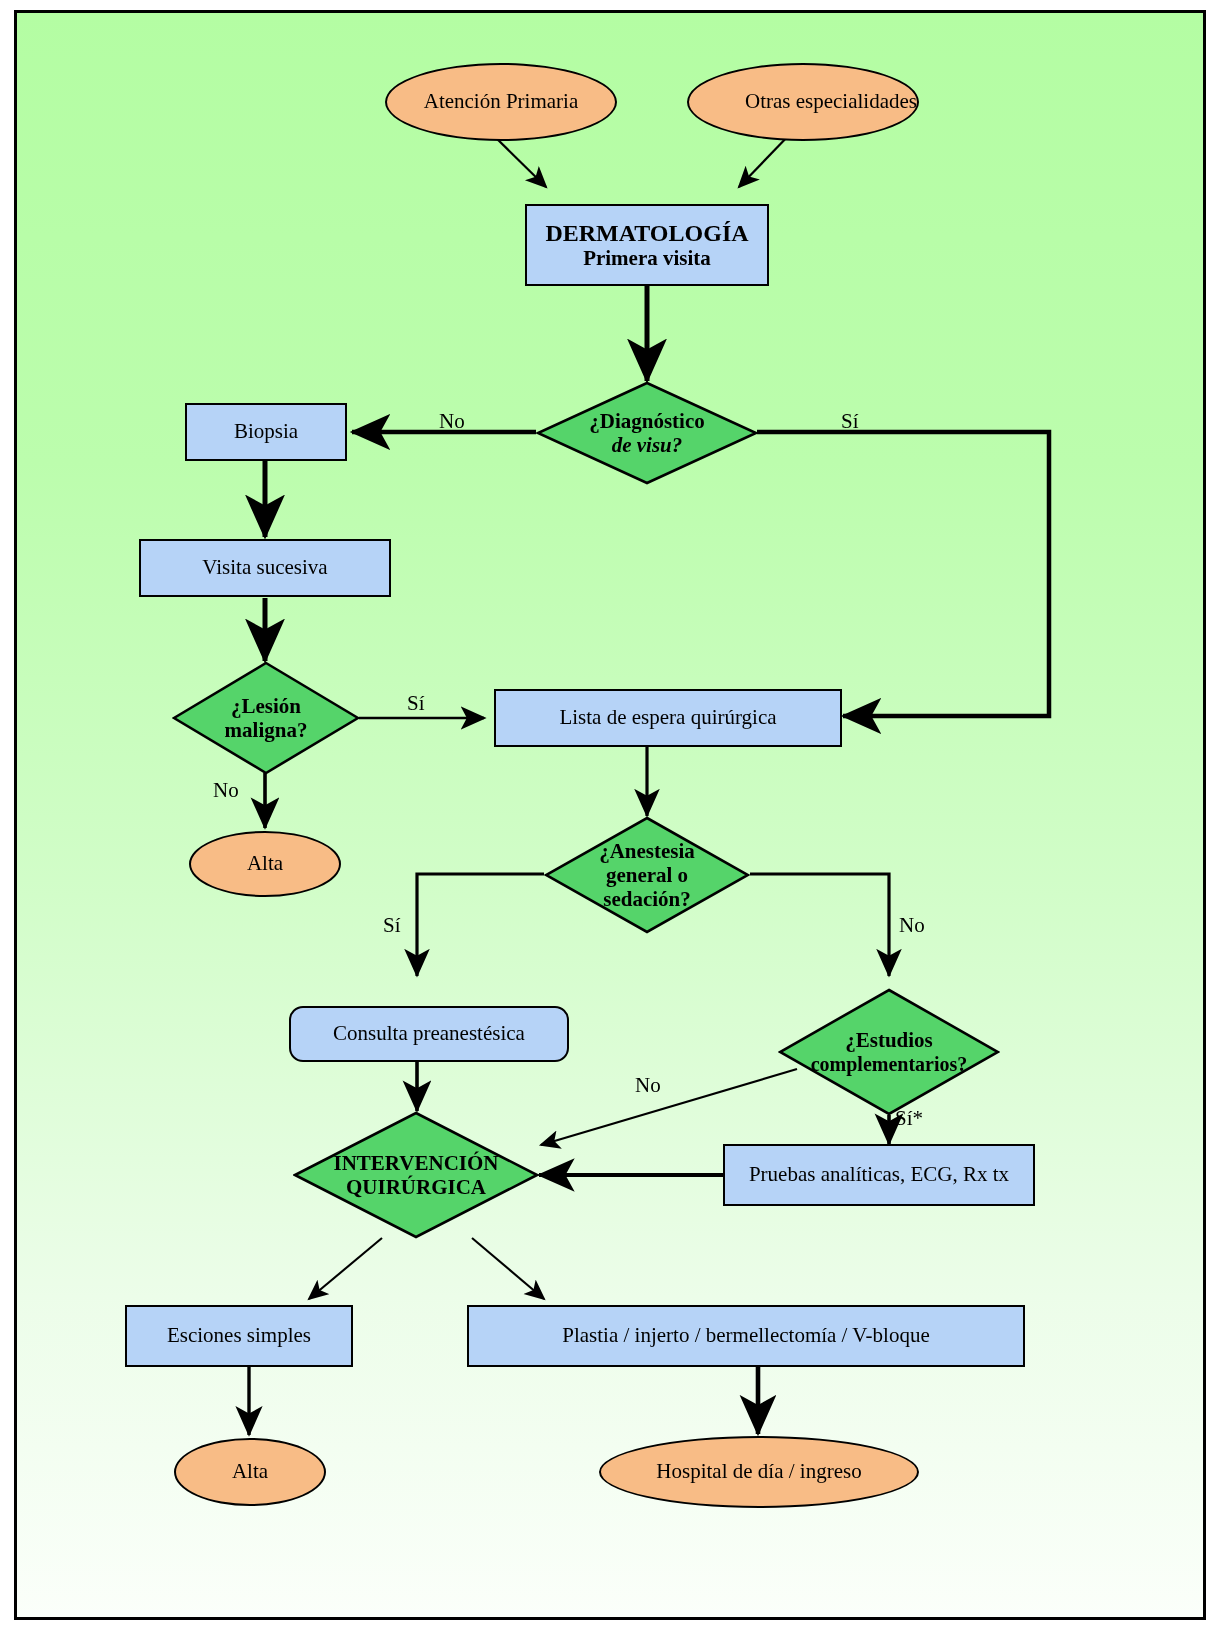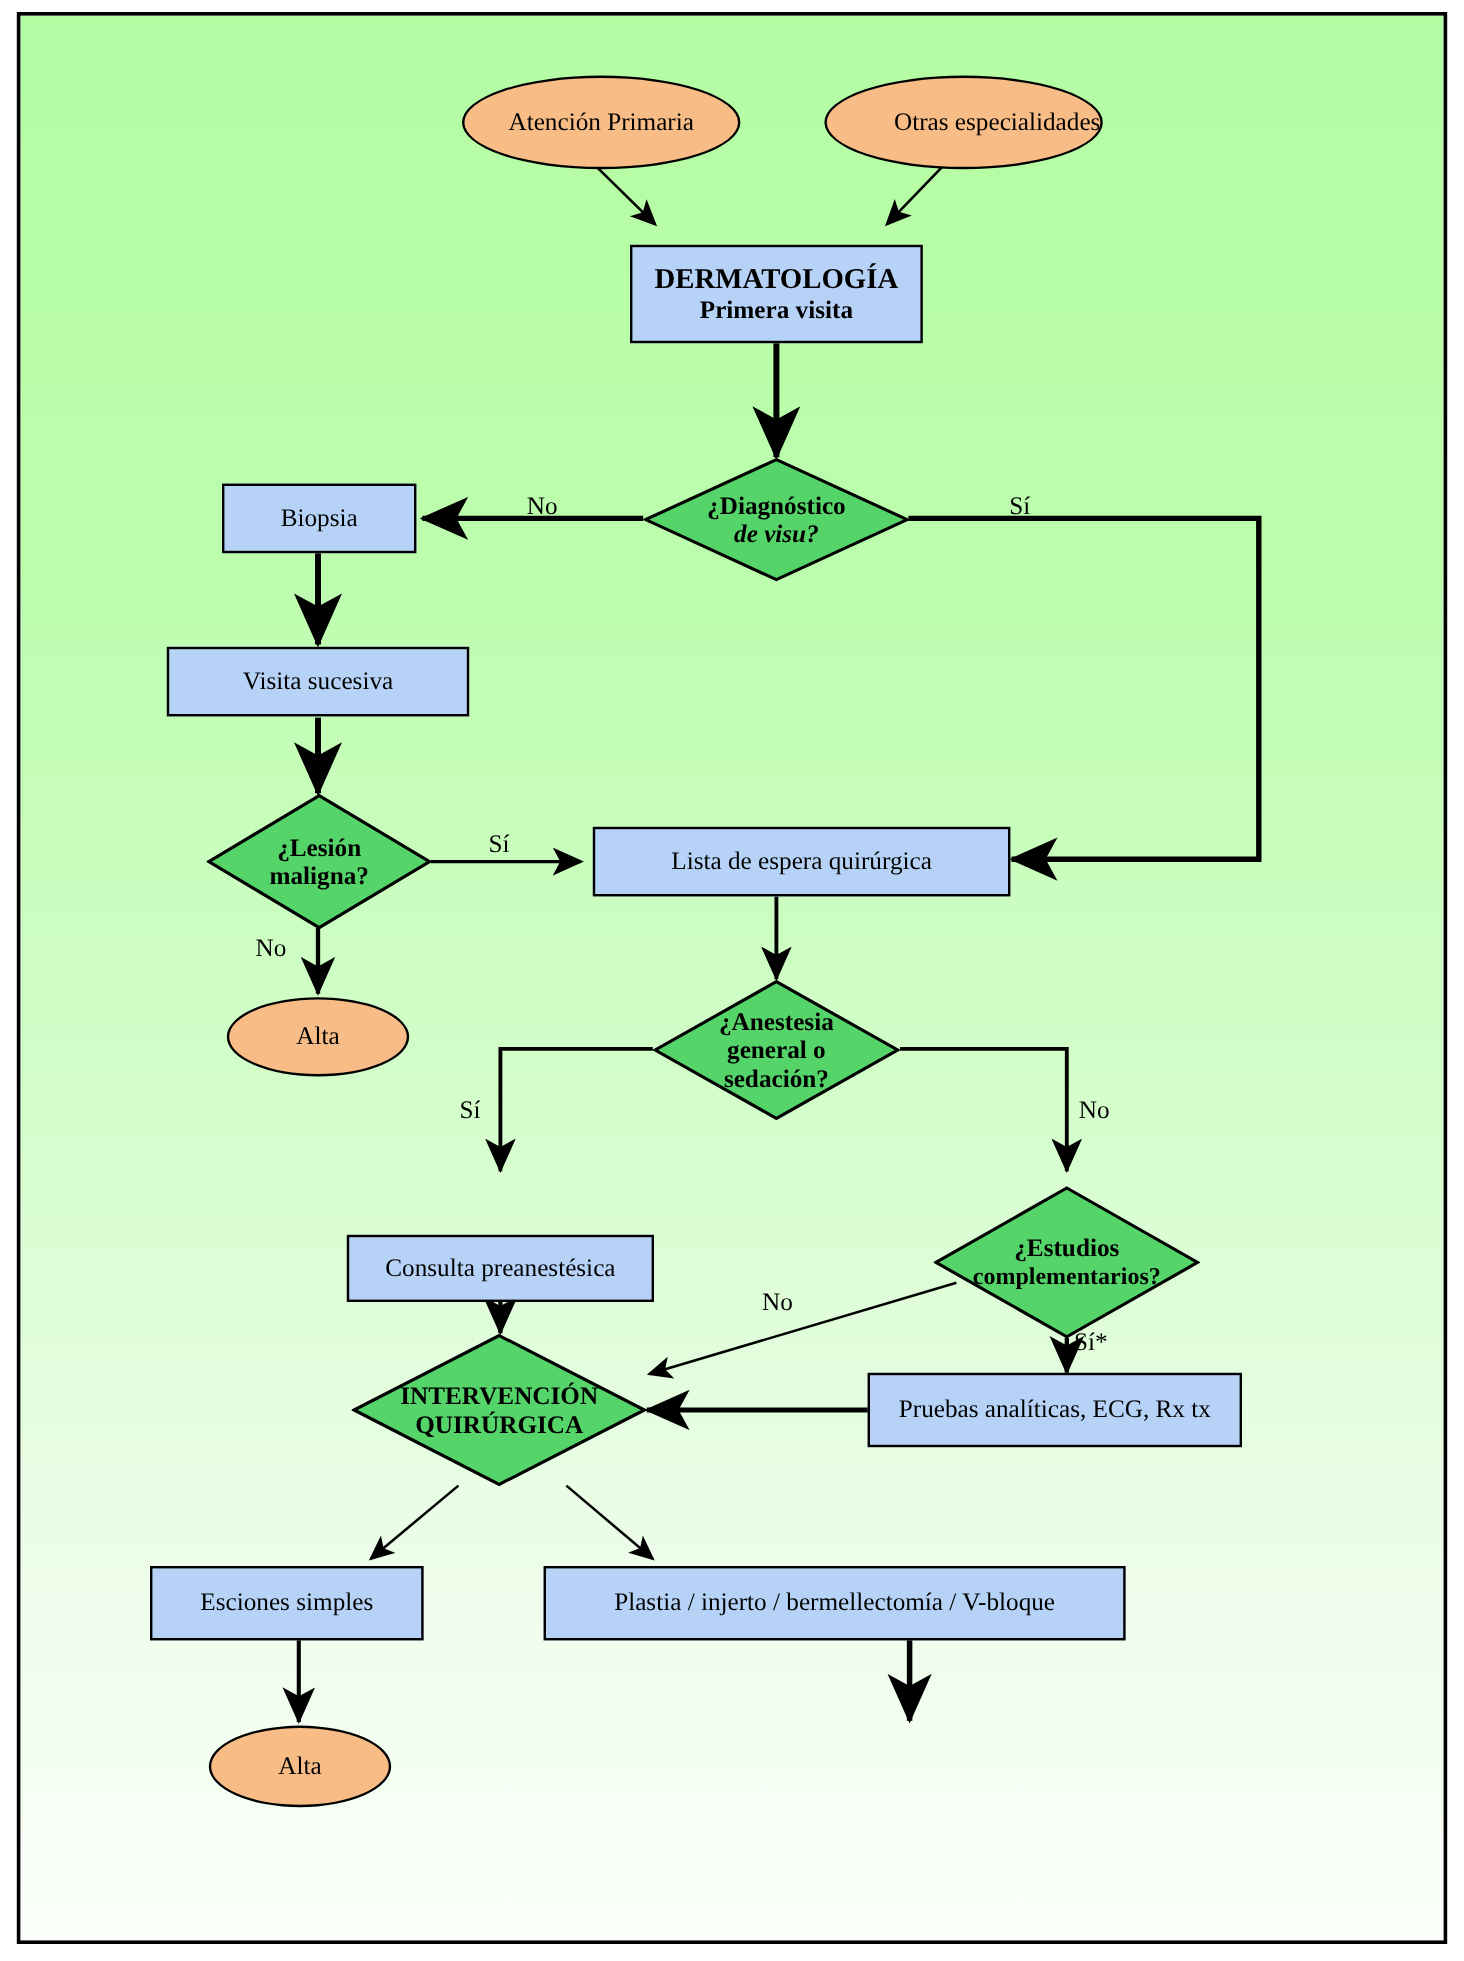--- a/index.html
+++ b/index.html
@@ -171,21 +171,21 @@
     </svg>
     <div class="diamond-label">
       <div>
         <span class="capsline">¿Anestesia</span>
         <span class="capsline">general o</span>
         <span class="capsline">sedación?</span>
       </div>
     </div>
   </div>
 
-  <div class="node rect" style="left:272px;top:1016px;width:256px;height:56px;">
+  <div class="node rect" style="left:272px;top:993px;width:280px;height:56px;border-radius:14px;">
     <span>Consulta preanestésica</span>
   </div>
 
   <div class="diamond-wrap" style="left:761px;top:975px;width:222px;height:128px;">
     <svg width="222" height="128" viewBox="0 0 222 128">
       <polygon points="111,2 220,64 111,126 2,64" fill="#55d46a" stroke="#000" stroke-width="2.6"></polygon>
     </svg>
     <div class="diamond-label">
       <div>
         <span class="capsline">¿Estudios</span>
@@ -207,28 +207,31 @@
         <span class="capsline">INTERVENCIÓN</span>
         <span class="capsline">QUIRÚRGICA</span>
       </div>
     </div>
   </div>
 
   <div class="node rect" style="left:108px;top:1292px;width:228px;height:62px;">
     <span>Esciones simples</span>
   </div>
 
-  <div class="node rect" style="left:436px;top:1292px;width:485px;height:62px;">
+  <div class="node rect" style="left:450px;top:1292px;width:558px;height:62px;">
     <span>Plastia / injerto / bermellectomía / V-bloque</span>
   </div>
 
   <div class="node ellipse" style="left:157px;top:1425px;width:152px;height:68px;">
     <span>Alta</span>
   </div>
 
+  <div class="node ellipse" style="left:582px;top:1423px;width:320px;height:72px;">
+    <span>Hospital de día / ingreso</span>
+  </div>
 
   <div class="edge-label" style="left:422px;top:396px;">No</div>
   <div class="edge-label" style="left:824px;top:396px;">Sí</div>
   <div class="edge-label" style="left:390px;top:678px;">Sí</div>
   <div class="edge-label" style="left:196px;top:765px;">No</div>
   <div class="edge-label" style="left:366px;top:900px;">Sí</div>
   <div class="edge-label" style="left:882px;top:900px;">No</div>
   <div class="edge-label" style="left:618px;top:1060px;">No</div>
   <div class="edge-label" style="left:878px;top:1093px;">Sí*</div>
 

